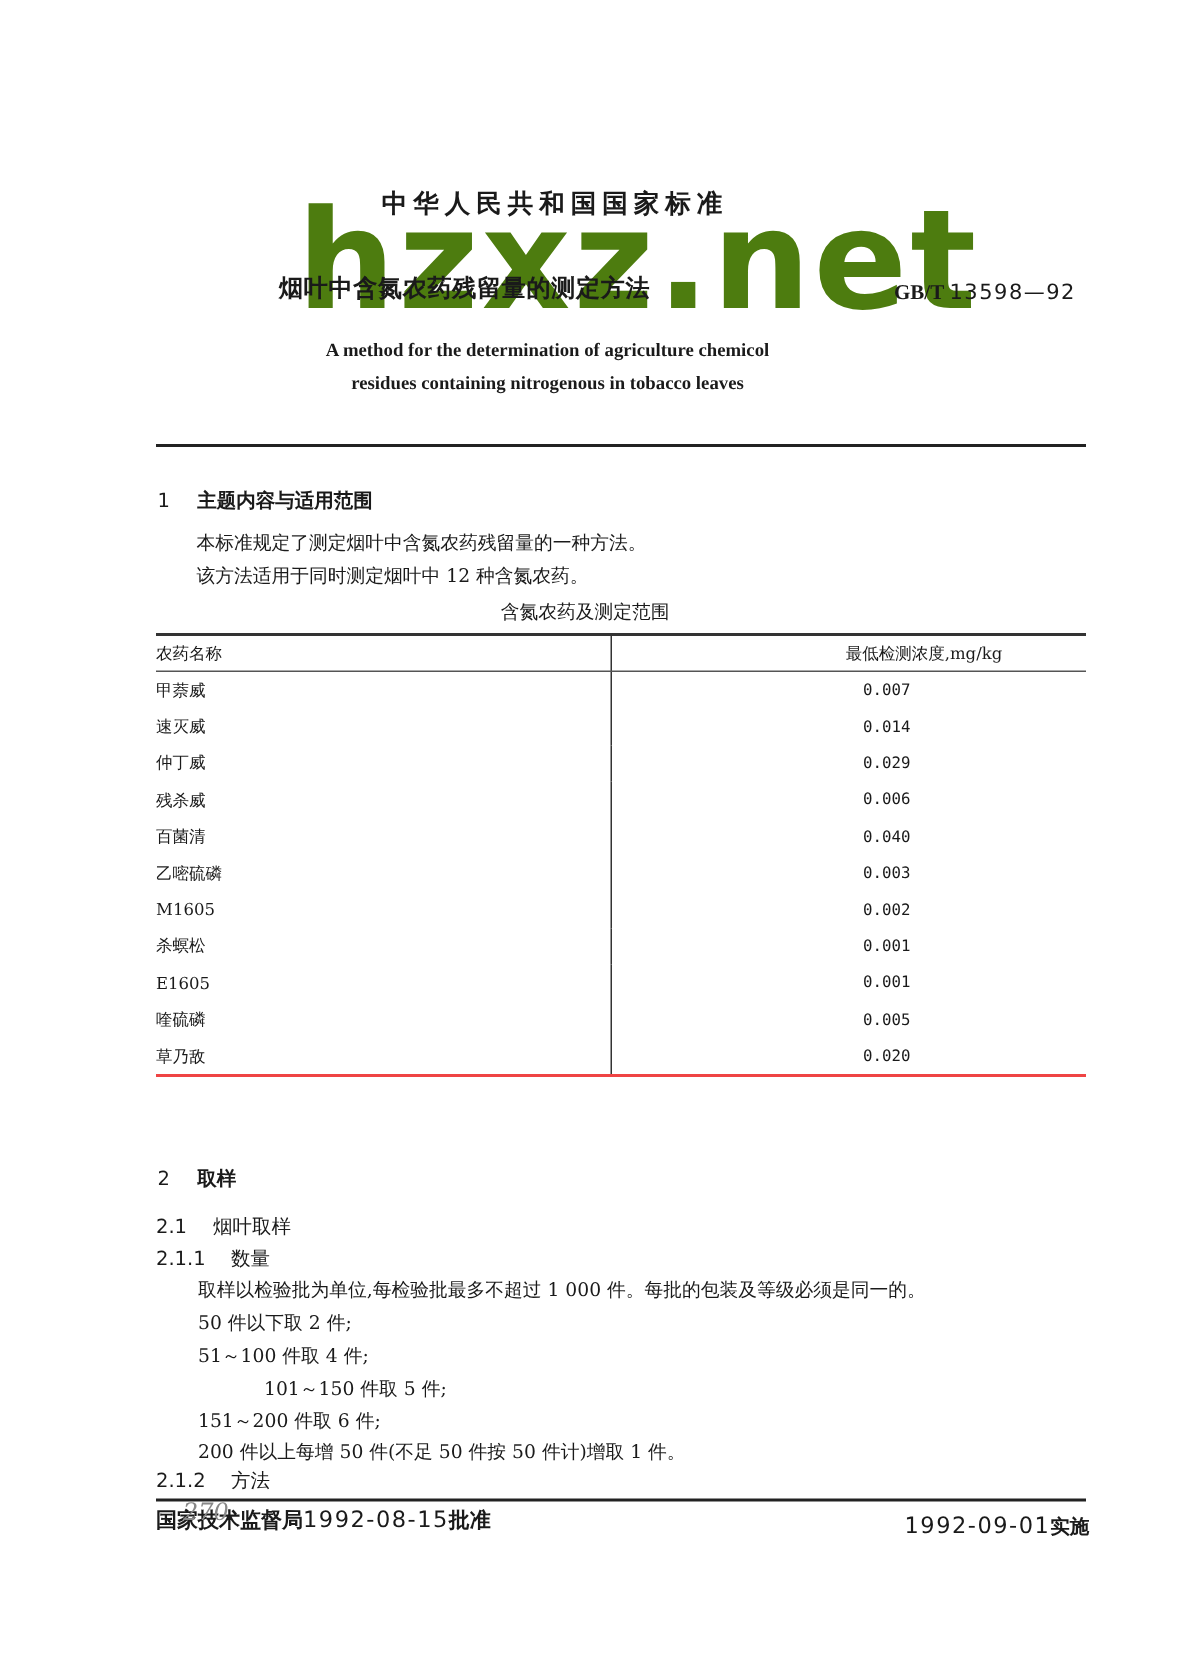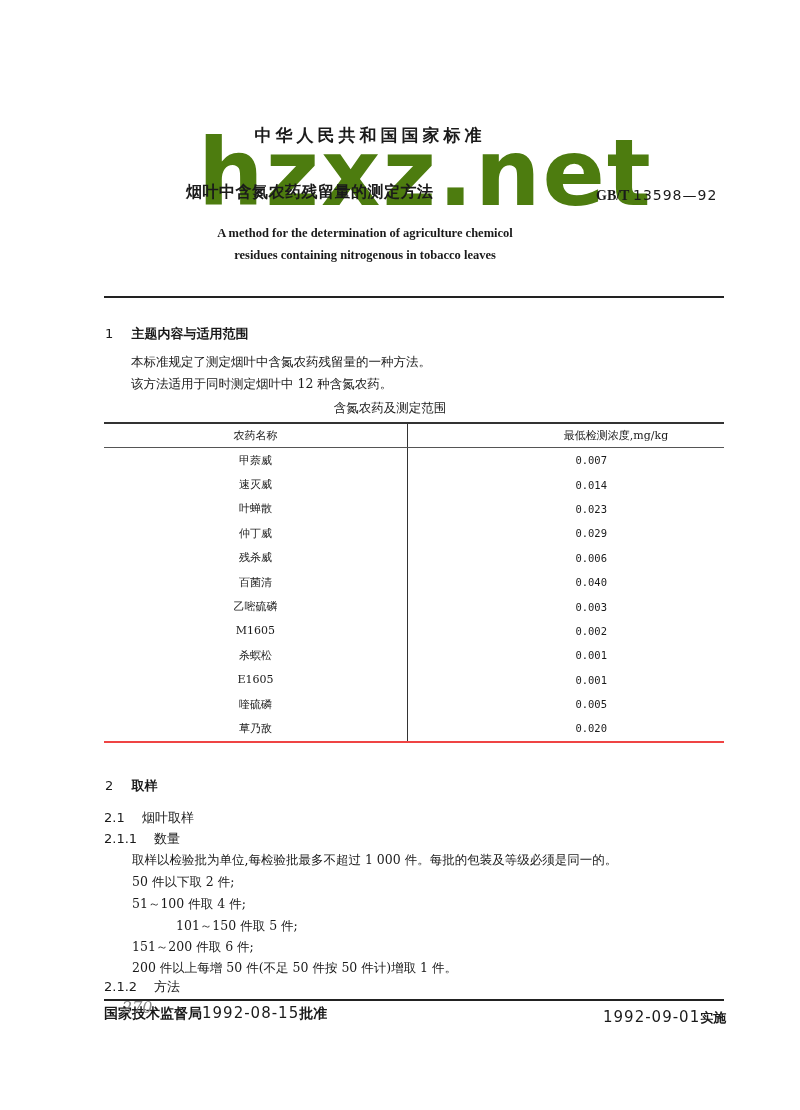--- a/index.html
+++ b/index.html
@@ -35,21 +35,21 @@
   }
   .rule { background: #222; height: 2px; }
   .h1 { font-family: "DejaVu Sans", "Liberation Sans", sans-serif; font-size: 13px; font-weight: bold; }
   .h1 .num { font-weight: normal; display: inline-block; width: 22px; }
   .p { font-size: 12.5px; line-height: 20px; }
   .caption { left: 0; width: 800px; text-align: center; top: 400px; font-size: 12.5px; margin-left: -10px; }
   table.t {
     position: absolute; left: 104px; top: 422px; width: 620px; border-collapse: collapse;
     font-size: 11px;
   }
-  table.t th, table.t td { padding: 0; text-align: center; height: 24.4px; }
+  table.t th, table.t td { padding: 0; text-align: left; height: 24.4px; }
   table.t thead th { border-top: 2px solid #333; border-bottom: 1.5px solid #555; height: 23px; font-weight: normal; }
   table.t tbody tr:last-child td { border-bottom: 2px solid #ef4444; }
   table.t .c1 { width: 303px; border-right: 1.5px solid #333; padding-left: 0; }
   table.t td.c2 { text-align: right; padding-right: 117px; font-family: "DejaVu Sans Mono", "Liberation Mono", monospace; font-size: 10.5px; }
   table.t th.c2 { text-align: center; padding-left: 100px; }
   .sec { font-family: "DejaVu Sans", "Liberation Sans", sans-serif; font-size: 13px; }
   .sec .num { display: inline-block; }
   .footer-l { left: 104px; top: 1004px; font-family: "DejaVu Sans", "Liberation Sans", sans-serif; font-weight: bold; font-size: 14px; }
   .footer-l .d { font-weight: normal; letter-spacing: 1px; font-size: 15px; }
   .footer-r { left: 603px; top: 1008px; font-family: "DejaVu Sans", "Liberation Sans", sans-serif; font-size: 15px; letter-spacing: 1px; }
@@ -91,24 +91,20 @@
     </tr>
   </thead>
   <tbody>
     <tr>
         <td class="c1">甲萘威</td>
         <td class="c2">0.007</td>
       </tr>
     <tr>
         <td class="c1">速灭威</td>
         <td class="c2">0.014</td>
-      </tr>
-    <tr>
-        <td class="c1">叶蝉散</td>
-        <td class="c2">0.023</td>
       </tr>
     <tr>
         <td class="c1">仲丁威</td>
         <td class="c2">0.029</td>
       </tr>
     <tr>
         <td class="c1">残杀威</td>
         <td class="c2">0.006</td>
       </tr>
     <tr>

